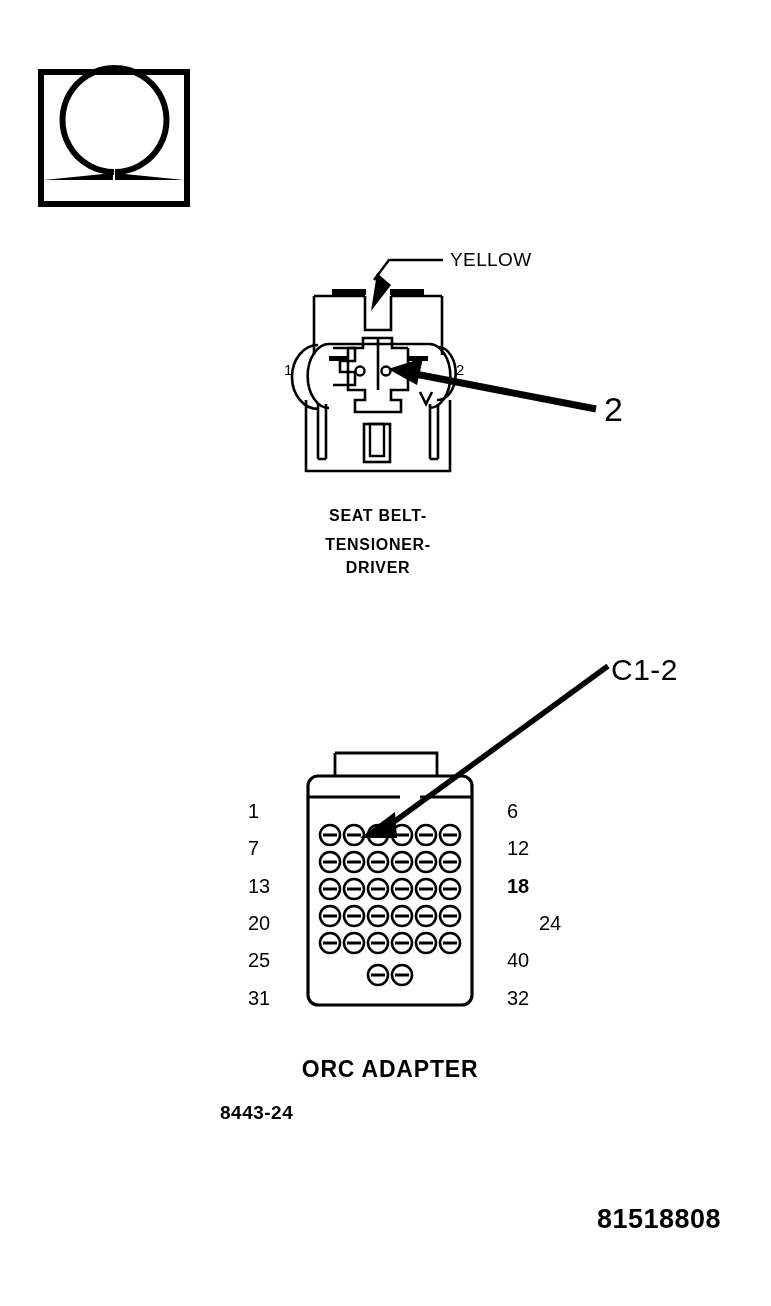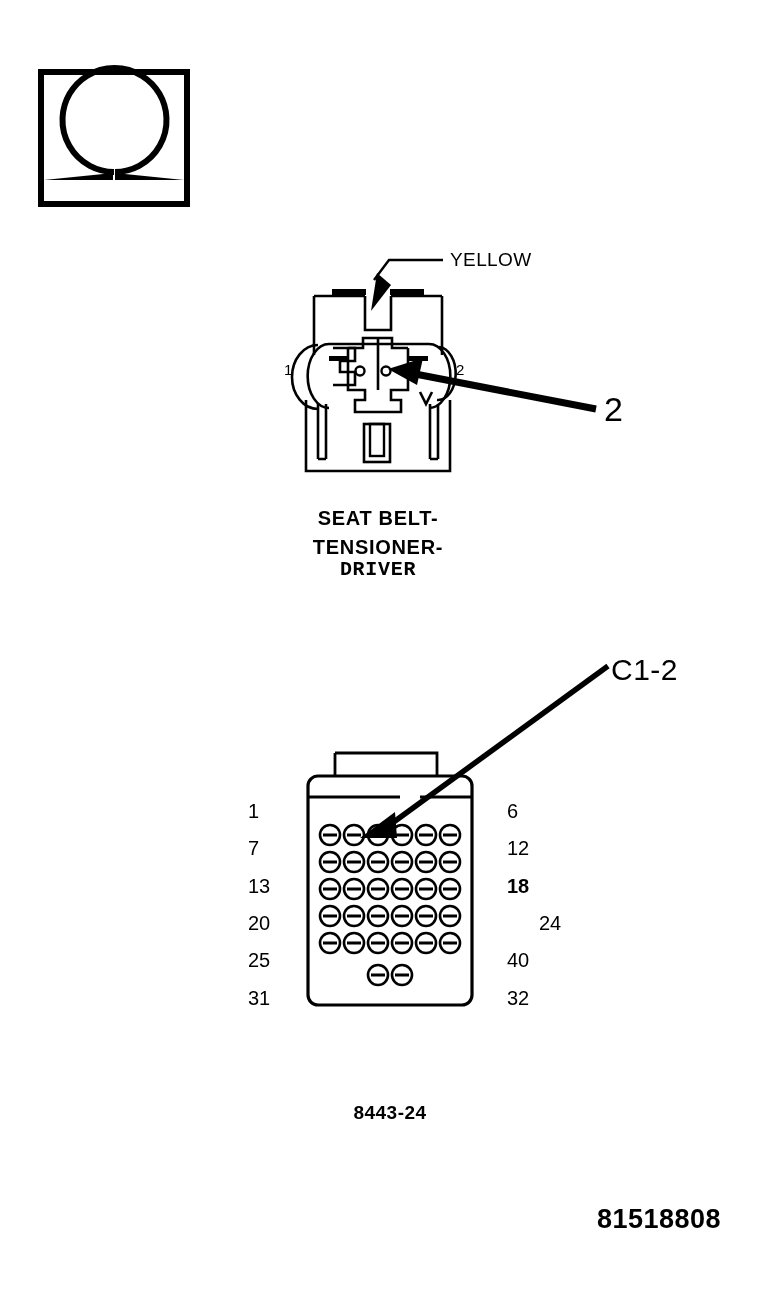--- a/index.html
+++ b/index.html
@@ -40,21 +40,21 @@
   }
   .t-pinnum {
     font-size: 15px;
     font-weight: 400;
   }
   .t-callout2 {
     font-size: 34px;
     font-weight: 400;
   }
   .t-sbname {
-    font-size: 20px;
+    font-size: 16px;
     font-weight: bold;
     letter-spacing: 0.7px;
     text-align: center;
     width: 200px;
   }
   .t-c12 {
     font-size: 30px;
     font-weight: 400;
     letter-spacing: 0.5px;
   }
@@ -66,21 +66,20 @@
     font-size: 23px;
     font-weight: bold;
     letter-spacing: 0.8px;
     text-align: center;
     width: 340px;
   }
   .t-orcpart {
     font-size: 19px;
     font-weight: bold;
     letter-spacing: 0.5px;
-    text-align: center;
     width: 340px;
   }
   .t-drawing {
     font-size: 27px;
     font-weight: bold;
     letter-spacing: 0.5px;
   }
 </style>
 </head>
 <body>
@@ -311,35 +310,36 @@
 
   <div class="txt t-yellow" style="left:450px; top:250px;">YELLOW</div>
 
   <div class="txt t-pinnum" style="left:284px; top:362px;">1</div>
   <div class="txt t-pinnum" style="left:456px; top:362px;">2</div>
 
   <div class="txt t-callout2" style="left:604px; top:392px;">2</div>
 
   <div class="txt t-sbname" style="left:278px; top:508px;">SEAT BELT-</div>
   <div class="txt t-sbname" style="left:278px; top:537px;">TENSIONER-</div>
-  <div class="txt t-sbname" style="left:278px; top:560px;font-family:Liberation Mono, monospace;">DRIVER</div>
+  <div class="txt t-sbname" style="left:278px; top:560px;">DRIVER</div>
 
   <div class="txt t-c12" style="left:611px; top:655px;">C1-2</div>
 
   <div class="txt t-orcnum" style="left:248px; top:801px;">1</div>
   <div class="txt t-orcnum" style="left:248px; top:838px;">7</div>
   <div class="txt t-orcnum" style="left:248px; top:876px;">13</div>
   <div class="txt t-orcnum" style="left:248px; top:913px;">20</div>
   <div class="txt t-orcnum" style="left:248px; top:950px;">25</div>
   <div class="txt t-orcnum" style="left:248px; top:988px;">31</div>
 
   <div class="txt t-orcnum" style="left:507px; top:801px;">6</div>
   <div class="txt t-orcnum" style="left:507px; top:838px;">12</div>
   <div class="txt t-orcnum" style="left:507px; top:876px;font-weight:bold;">18</div>
   <div class="txt t-orcnum" style="left:507px; top:913px;margin-left:32px;">24</div>
   <div class="txt t-orcnum" style="left:507px; top:950px;">40</div>
   <div class="txt t-orcnum" style="left:507px; top:988px;">32</div>
 
+  <div class="txt t-orcname" style="left:220px; top:1058px;">ORC ADAPTER</div>
   <div class="txt t-orcpart" style="left:220px; top:1103px;">8443-24</div>
 
   <div class="txt t-drawing" style="left:597px; top:1206px;">81518808</div>
 
 </div>
 
 </body></html>

